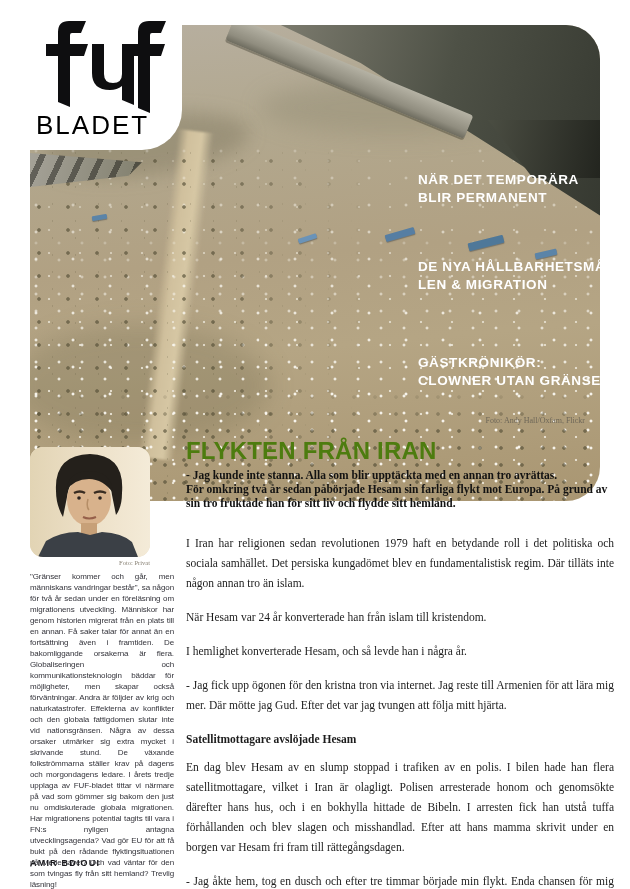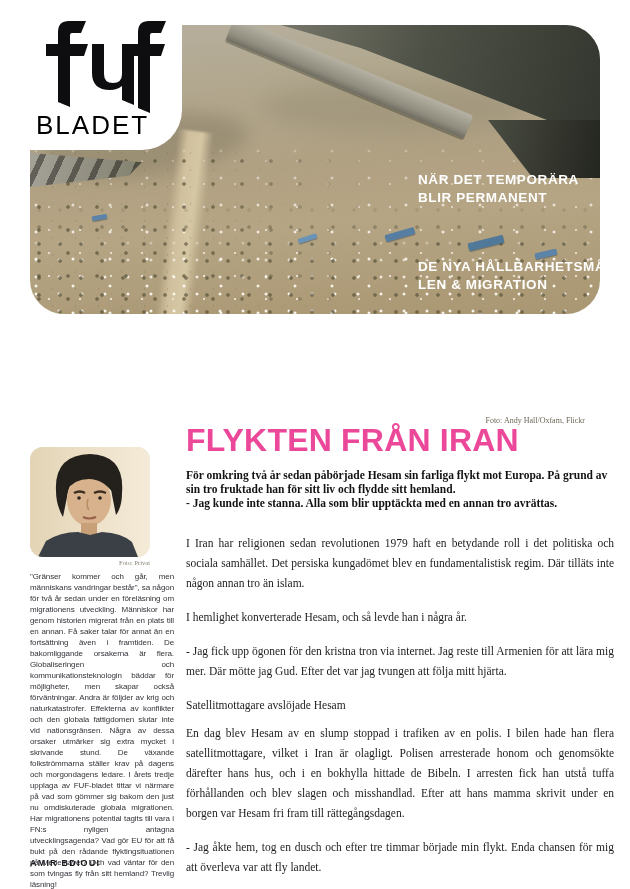--- a/index.html
+++ b/index.html
@@ -2,21 +2,21 @@
 <html><head>
 <meta charset="utf-8">
 <style>
   html,body{margin:0;padding:0;}
   body{
     width:630px;height:889px;position:relative;background:#ffffff;
     font-family:"Liberation Sans",sans-serif;overflow:hidden;
   }
   
   .photo{
-    position:absolute;left:30px;top:25px;width:570px;height:289px;
+    position:absolute;left:30px;top:25px;width:570px;height:476px;
     border-radius:34px;overflow:hidden;
     background:linear-gradient(175deg,#b7afa0 0%,#b2a88f 22%,#b1a183 48%,#b5a584 66%,#a99672 100%);
   }
   .photo .layer{position:absolute;}
   .patch1{left:10px;top:90px;width:210px;height:60px;background:rgba(102,97,74,.30);
     border-radius:50%;filter:blur(9px);transform:rotate(-7deg);}
   .patch2{left:230px;top:55px;width:270px;height:55px;background:rgba(124,118,95,.25);
     border-radius:50%;filter:blur(11px);}
   .patch3{left:-20px;top:300px;width:260px;height:120px;background:rgba(96,90,62,.22);
     border-radius:50%;filter:blur(12px);}
@@ -78,30 +78,30 @@
   
   .portrait{position:absolute;left:30px;top:447px;width:120px;height:110px;border-radius:13px;
     overflow:hidden;background:#eadfc8;}
   .portrait-credit{position:absolute;left:30px;top:559px;width:120px;text-align:right;
     font-family:"Liberation Serif",serif;font-size:6.5px;color:#8a8376;}
   .edit-text{position:absolute;left:30px;top:571px;width:144px;font-size:8px;line-height:11px;
     letter-spacing:-.1px;text-align:justify;color:#33333a;}
   .byline{position:absolute;left:30px;top:858px;width:144px;font-weight:700;
     font-size:9px;letter-spacing:1.2px;color:#1b1b1f;}
   
-  .art-title{position:absolute;left:186px;top:422px;font-size:32px;font-weight:800;
-    letter-spacing:.2px;color:#ec4899;}
+  .art-title{position:absolute;left:186px;top:437px;font-size:24px;font-weight:800;
+    letter-spacing:.2px;color:#4d7c0f;}
   .art-lead{position:absolute;left:186px;top:468px;width:428px;
     font-family:"Liberation Serif",serif;font-weight:700;font-size:11.5px;line-height:14px;
     color:#121212;}
   .art-body{position:absolute;left:186px;top:533px;width:428px;
     font-family:"Liberation Serif",serif;font-size:11.5px;line-height:20px;color:#1c1c1c;
     text-align:justify;}
   .art-body p{margin:0 0 14px;}
-  .art-body .subhead{font-weight:400;margin:0;text-align:left;}
+  .art-body .subhead{font-weight:700;margin:0;text-align:left;}
   .art-body p.after-h{margin-top:8px;}
 </style>
 </head>
 <body>
 
 <div class="photo">
   <div class="layer patch1"></div>
   <div class="layer patch2"></div>
   <div class="layer patch3"></div>
   <div class="layer road"></div>
@@ -173,25 +173,26 @@
     <path d="M8 110 L16 94 Q30 85 48 85 L60 88 L72 85 Q92 86 102 95 L108 110 Z" fill="#3b4046"></path>
   </svg>
 </div>
 <div class="portrait-credit">Foto: Privat</div>
 <div class="edit-text">"Gränser kommer och går, men människans vandringar består", sa någon för två år sedan under en föreläsning om migrationens utveckling. Människor har genom historien migrerat från en plats till en annan. Få saker talar för annat än en fortsättning även i framtiden. De bakomliggande orsakerna är flera. Globaliseringen och kommunikationsteknologin bäddar för möjligheter, men skapar också förväntningar. Andra är följder av krig och naturkatastrofer. Effekterna av konflikter och den globala fattigdomen slutar inte vid nationsgränsen. Några av dessa orsaker utmärker sig extra mycket i skrivande stund. De växande folkströmmarna ställer krav på dagens och morgondagens ledare. I årets tredje upplaga av FUF-bladet tittar vi närmare på vad som gömmer sig bakom den just nu omdiskuterade globala migrationen. Har migrationens potential tagits till vara i FN:s nyligen antagna utvecklingsagenda? Vad gör EU för att få bukt på den rådande flyktingsituationen på Medelhavet?  Och vad väntar för den som tvingas fly från sitt hemland?   Trevlig läsning!</div>
 <div class="byline">AMIR BDIOUI</div>
 
 <h1 class="art-title" style="margin:0">FLYKTEN FRÅN IRAN</h1>
 
 <div class="art-lead">
+  <div>- Jag kunde inte stanna. Alla som blir upptäckta med en annan tro avrättas.</div>
   <div>För omkring två år sedan påbörjade Hesam sin farliga flykt mot Europa. På grund av sin tro fruktade han för sitt liv och flydde sitt hemland.</div>
-  <div>- Jag kunde inte stanna. Alla som blir upptäckta med en annan tro avrättas.</div>
 </div>
 
 <div class="art-body">
   <p>I Iran har religionen sedan revolutionen 1979 haft en betydande roll i det politiska och sociala samhället. Det persiska kungadömet blev en fundamentalistisk regim. Där tilläts inte någon annan tro än islam.</p>
+  <p>När Hesam var 24 år konverterade han från islam till kristendom.</p>
   <p>I hemlighet konverterade Hesam, och så levde han i några år.</p>
   <p>- Jag fick upp ögonen för den kristna tron via internet. Jag reste till Armenien för att lära mig mer. Där mötte jag Gud. Efter det var jag tvungen att följa mitt hjärta.</p>
   <p class="subhead">Satellitmottagare avslöjade Hesam</p>
   <p class="after-h">En dag blev Hesam av en slump stoppad i trafiken av en polis. I bilen hade han flera satellitmottagare, vilket i Iran är olagligt. Polisen arresterade honom och genomsökte därefter hans hus, och i en bokhylla hittade de Bibeln. I arresten fick han utstå tuffa förhållanden och blev slagen och misshandlad. Efter att hans mamma skrivit under en borgen var Hesam fri fram till rättegångsdagen.</p>
   <p>- Jag åkte hem, tog en dusch och efter tre timmar började min flykt. Enda chansen för mig att överleva var att fly landet.</p>
   <p class="subhead">Flykten genom Europa</p>
 </div>
 
 </body></html>

